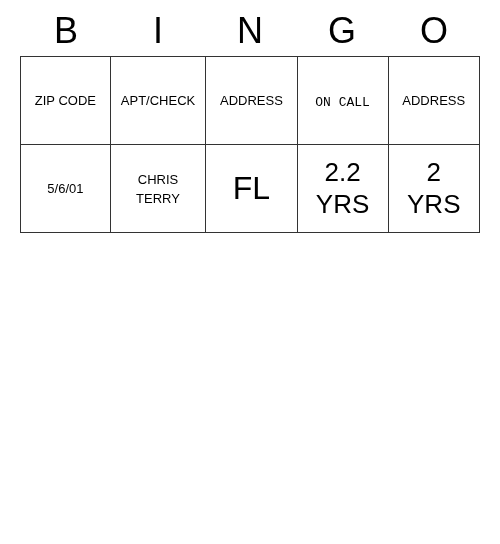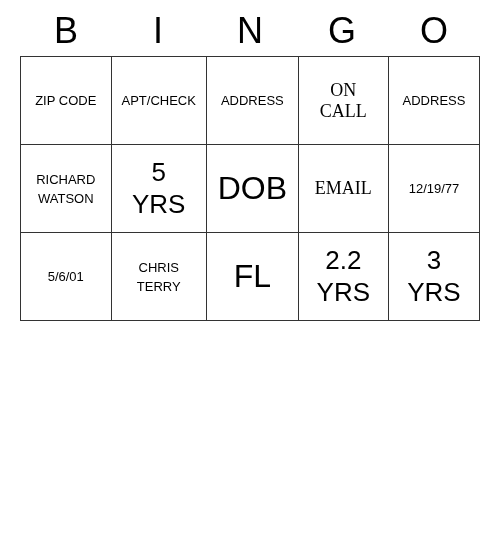--- a/index.html
+++ b/index.html
@@ -49,22 +49,22 @@
       font-family: Arial, sans-serif;
       font-weight: normal;
       line-height: 1.2;
     }
     .cell-text-xl {
       font-size: 32px;
       font-family: Arial, sans-serif;
       font-weight: normal;
     }
     .cell-text-medium {
-      font-size: 18px;
-      font-family: Liberation Serif, serif;
+      font-size: 13px;
+      font-family: Liberation Mono, monospace;
     }
   </style>
 </head>
 <body>
 
 <div class="bingo-title">
   <span class="bingo-letter">B</span>
   <span class="bingo-letter">I</span>
   <span class="bingo-letter">N</span>
   <span class="bingo-letter">G</span>
@@ -74,27 +74,20 @@
 <table class="bingo-grid">
   <tbody id="grid-body">
       <tr>
         <td><span class="cell-text">ZIP CODE</span></td>
         <td><span class="cell-text">APT/CHECK</span></td>
         <td><span class="cell-text">ADDRESS</span></td>
         <td><span class="cell-text-medium">ON CALL</span></td>
         <td><span class="cell-text">ADDRESS</span></td>
       </tr>
       <tr>
-        <td><span class="cell-text">RICHARD WATSON</span></td>
-        <td><span class="cell-text-large">5 YRS</span></td>
-        <td><span class="cell-text-xl">DOB</span></td>
-        <td><span class="cell-text-medium">EMAIL</span></td>
-        <td><span class="cell-text">12/19/77</span></td>
-      </tr>
-      <tr>
         <td><span class="cell-text">5/6/01</span></td>
         <td><span class="cell-text">CHRIS TERRY</span></td>
         <td><span class="cell-text-xl">FL</span></td>
         <td><span class="cell-text-large">2.2 YRS</span></td>
-        <td><span class="cell-text-large">3 YRS</span></td>
+        <td><span class="cell-text-large">2 YRS</span></td>
       </tr>
     </tbody>
 </table>
 
 </body></html>

